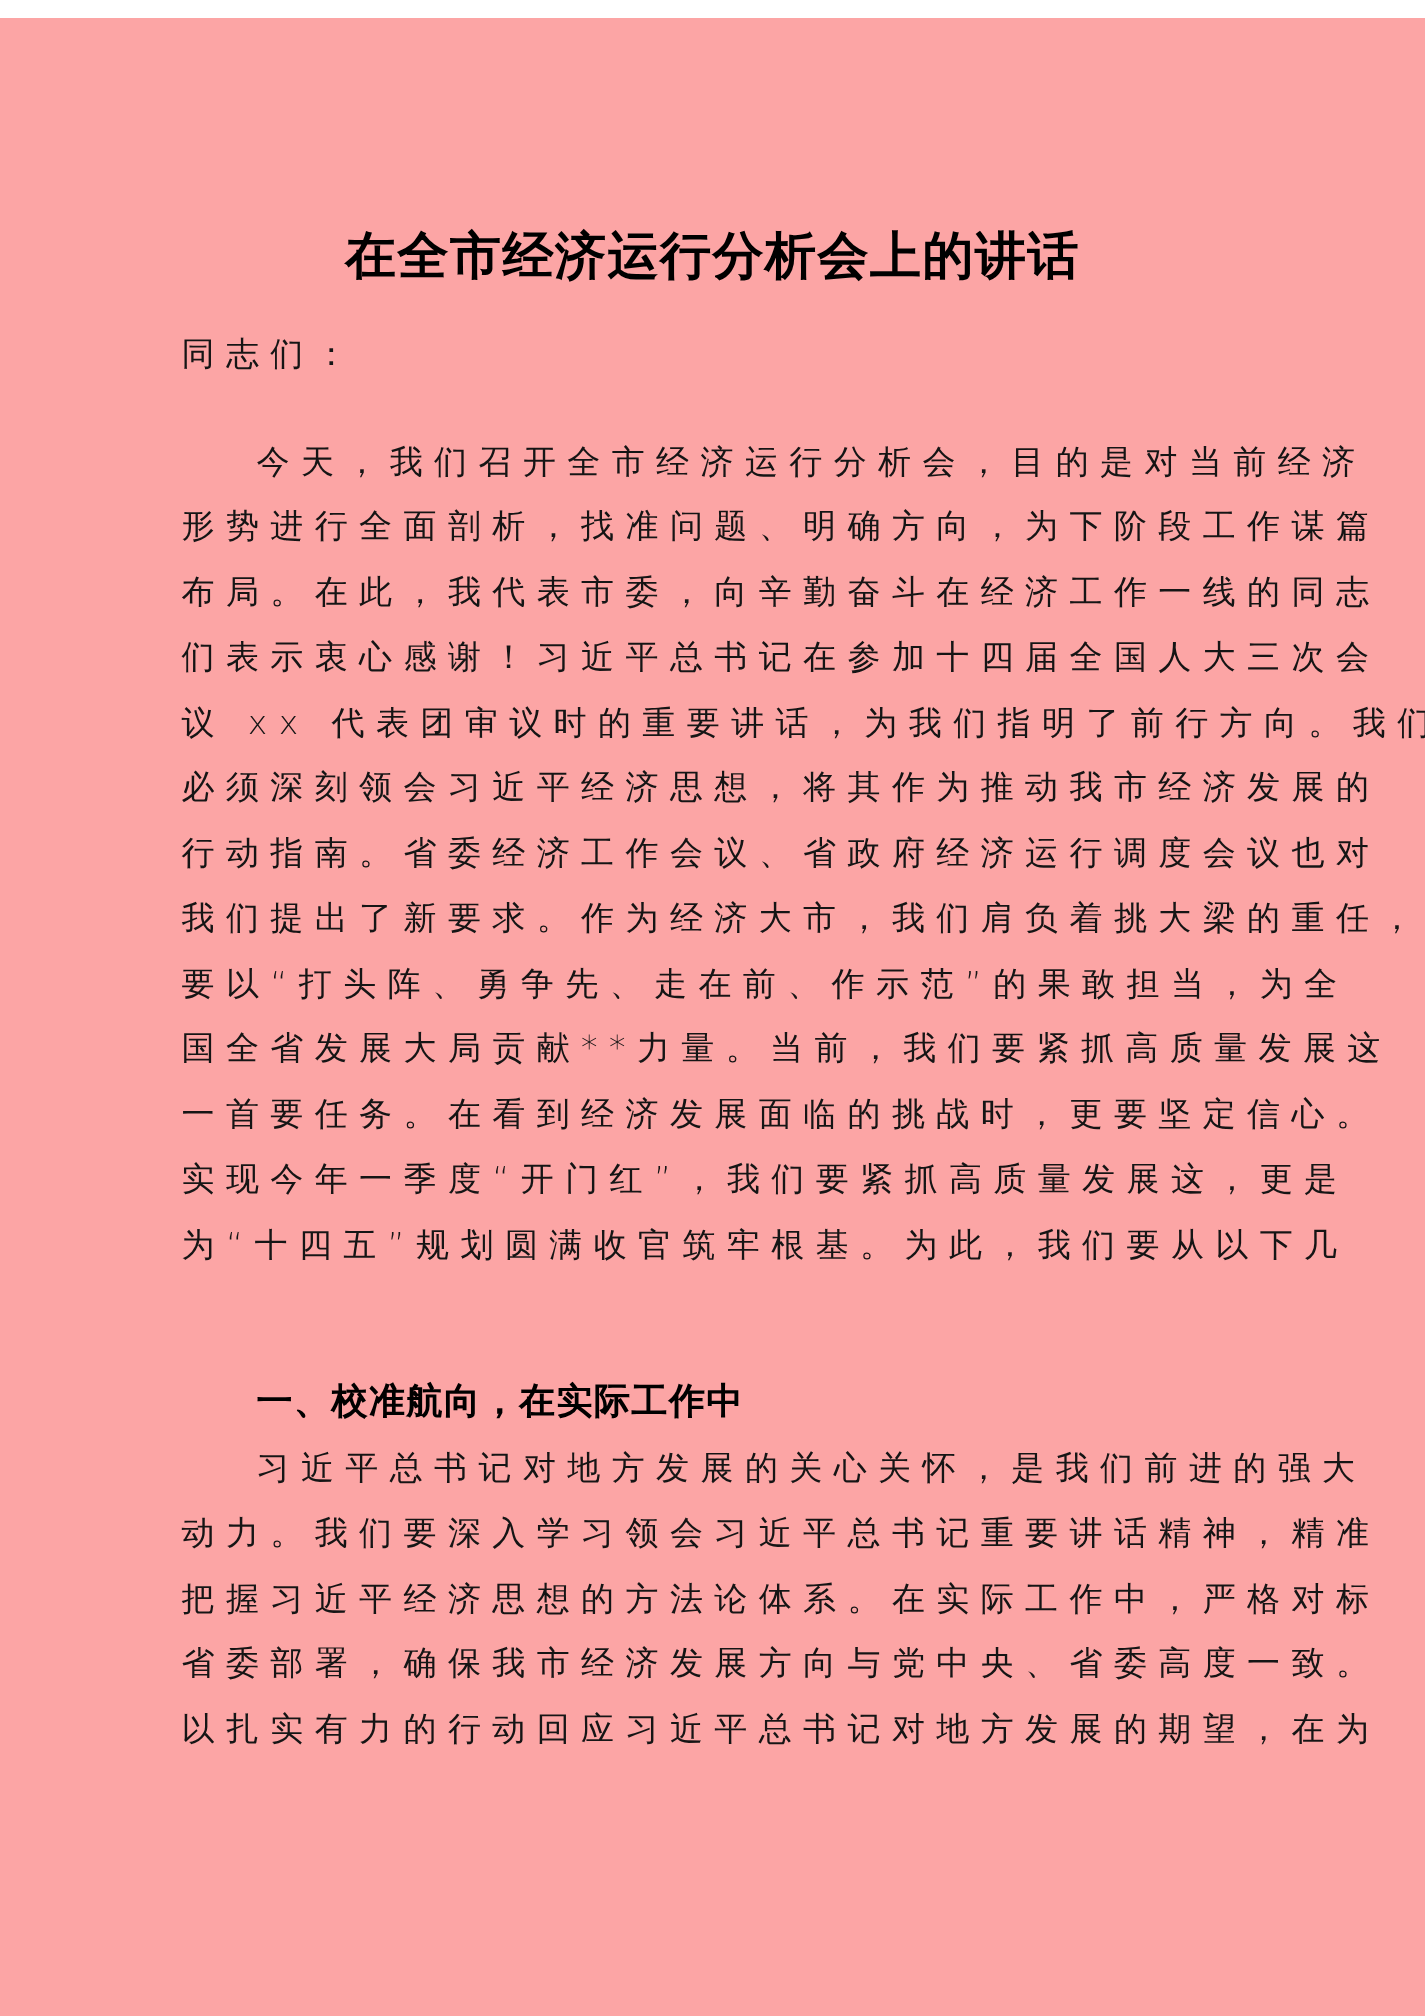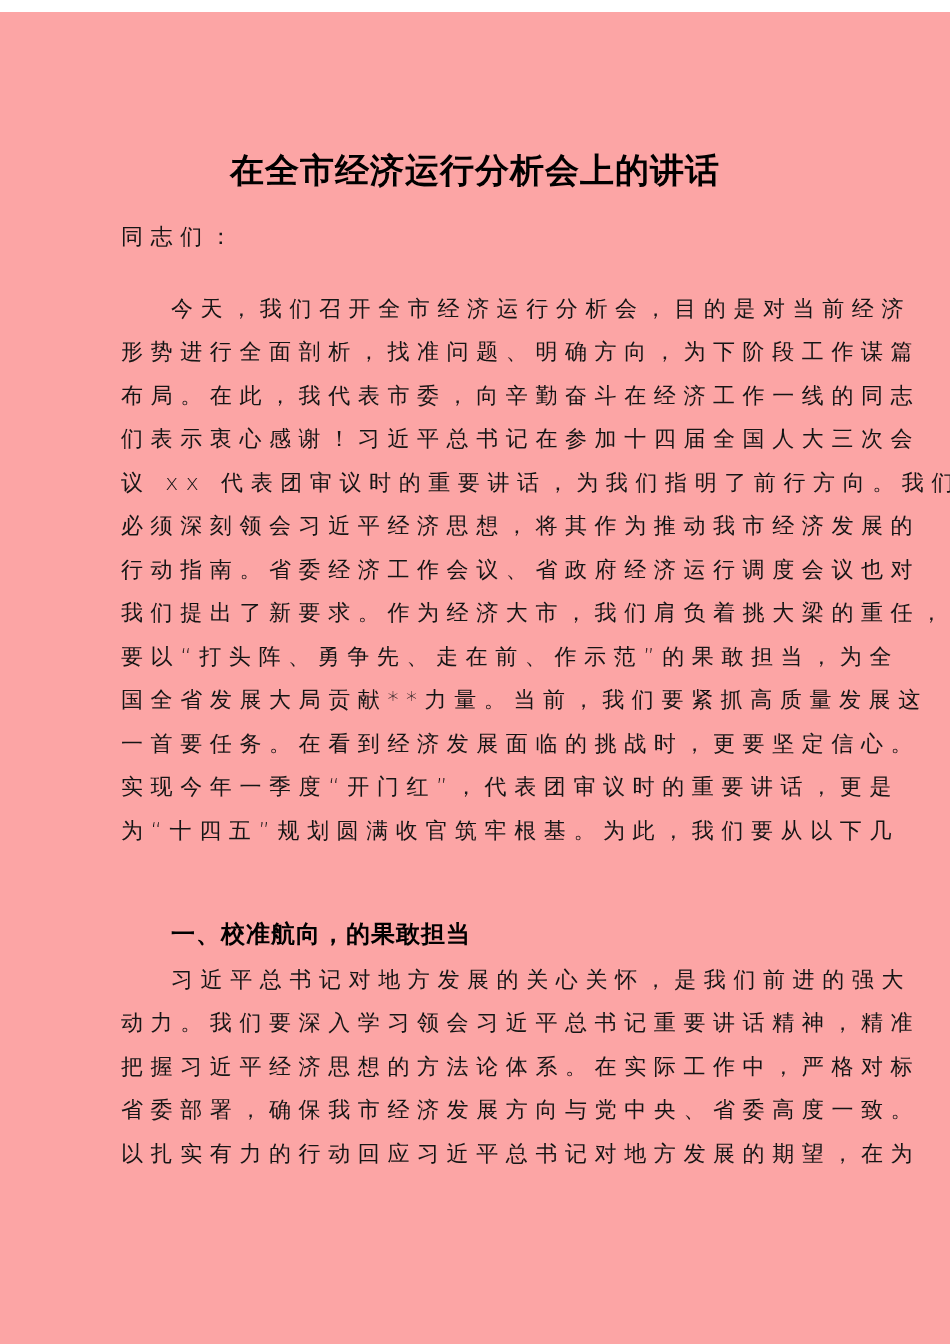--- a/index.html
+++ b/index.html
@@ -29,23 +29,23 @@
   <div class="line" style="top:318px;">形势进行全面剖析，找准问题、明确方向，为下阶段工作谋篇</div>
   <div class="line" style="top:362px;">布局。在此，我代表市委，向辛勤奋斗在经济工作一线的同志</div>
   <div class="line" style="top:405px;">们表示衷心感谢！习近平总书记在参加十四届全国人大三次会</div>
   <div class="line" style="top:449px;">议 xx 代表团审议时的重要讲话，为我们指明了前行方向。我们</div>
   <div class="line" style="top:492px;">必须深刻领会习近平经济思想，将其作为推动我市经济发展的</div>
   <div class="line" style="top:536px;">行动指南。省委经济工作会议、省政府经济运行调度会议也对</div>
   <div class="line" style="top:579px;">我们提出了新要求。作为经济大市，我们肩负着挑大梁的重任，</div>
   <div class="line" style="top:623px;">要以“打头阵、勇争先、走在前、作示范”的果敢担当，为全</div>
   <div class="line" style="top:666px;">国全省发展大局贡献**力量。当前，我们要紧抓高质量发展这</div>
   <div class="line" style="top:710px;">一首要任务。在看到经济发展面临的挑战时，更要坚定信心。</div>
-  <div class="line" style="top:753px;">实现今年一季度“开门红”，代表团审议时的重要讲话，更是</div>
+  <div class="line" style="top:753px;">实现今年一季度“开门红”，我们要紧抓高质量发展这，更是</div>
   <div class="line" style="top:797px;">为“十四五”规划圆满收官筑牢根基。为此，我们要从以下几</div>
 
-  <div class="heading" style="top:901px;">一、校准航向，的果敢担当</div>
+  <div class="heading" style="top:901px;">一、校准航向，在实际工作中</div>
 
   <div class="line indent" style="top:946px;">习近平总书记对地方发展的关心关怀，是我们前进的强大</div>
   <div class="line" style="top:989px;">动力。我们要深入学习领会习近平总书记重要讲话精神，精准</div>
   <div class="line" style="top:1033px;">把握习近平经济思想的方法论体系。在实际工作中，严格对标</div>
   <div class="line" style="top:1076px;">省委部署，确保我市经济发展方向与党中央、省委高度一致。</div>
   <div class="line" style="top:1120px;">以扎实有力的行动回应习近平总书记对地方发展的期望，在为</div>
 </div>
 
 </body></html>

